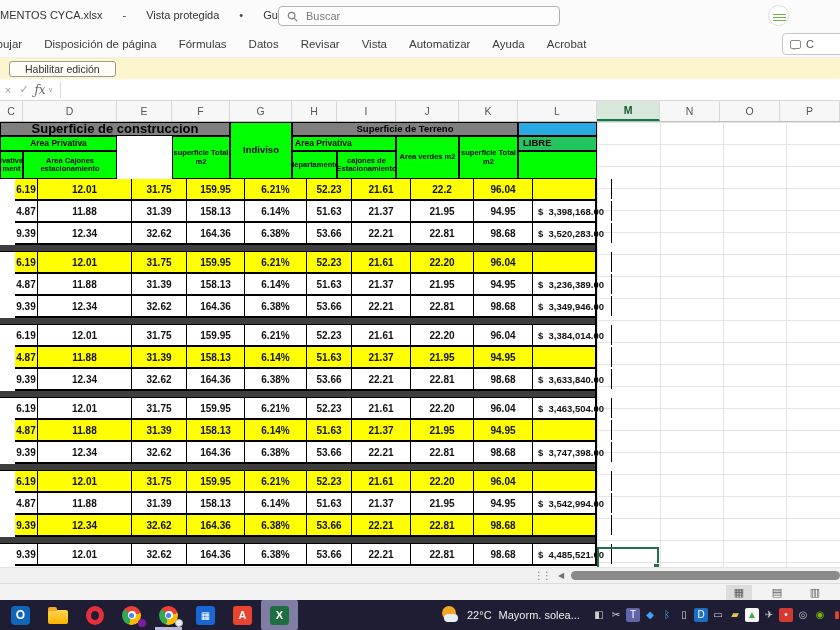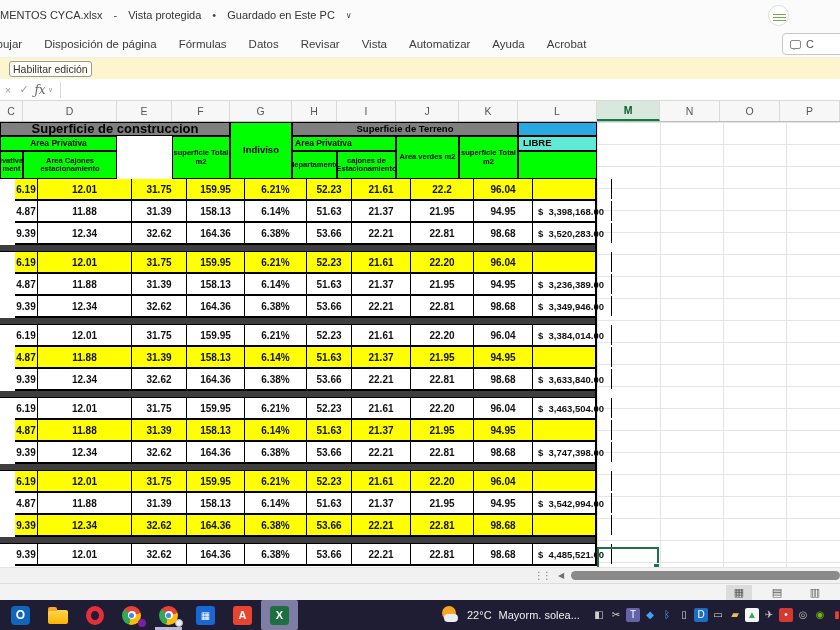--- a/index.html
+++ b/index.html
@@ -1,38 +1,38 @@
 <!DOCTYPE html>
 <html><head>
 <meta charset="utf-8">
 <style>
   *{box-sizing:border-box;margin:0;padding:0;}
   html,body{width:840px;height:630px;overflow:hidden;}
   body{font-family:"Liberation Sans","DejaVu Sans",sans-serif;position:relative;background:#fff;color:#222;}
 
   
   #titlebar{position:absolute;left:0;top:0;width:840px;height:30px;background:#fbfbfb;display:flex;align-items:center;}
-  #title-text{position:absolute;left:0;top:0;height:30px;display:flex;align-items:center;gap:11px;font-size:11px;color:#333;white-space:nowrap;}
+  #title-text{position:absolute;left:0;top:0;height:30px;display:flex;align-items:center;gap:20px;font-size:11px;color:#333;white-space:nowrap;}
   #title-text .dim{color:#444;}
   #search-box{position:absolute;left:278px;top:6px;width:282px;height:20px;border:1px solid #b5b3b1;border-radius:4px;background:#fdfdfd;display:flex;align-items:center;padding:0 8px;gap:8px;color:#7a7a7a;font-size:11px;}
   #avatar{position:absolute;left:768px;top:5px;width:21px;height:21px;border-radius:50%;background:#fff;border:1px solid #ddd;
     background-image:repeating-linear-gradient(#fff 0 2px,#6fae48 2px 3px);background-size:13px 9px;background-position:4px 6px;background-repeat:no-repeat;}
 
   
   #ribbon{position:absolute;left:0;top:30px;width:840px;height:28px;background:#fbfbfb;border-bottom:1px solid #eee;display:flex;align-items:center;}
   #tabs{display:flex;gap:22px;font-size:11.5px;color:#3b3b3b;margin-left:-6px;white-space:nowrap;}
   #tabs .tab{cursor:default;}
   #comments-btn{position:absolute;left:782px;top:3px;height:22px;width:90px;border:1px solid #c9c7c5;border-radius:4px;background:#fff;display:flex;align-items:center;gap:5px;padding:0 7px;font-size:11px;color:#555;}
   .bubble{width:11px;height:9px;border:1.4px solid #8a8a8a;border-radius:2px;position:relative;}
   .bubble::after{content:"";position:absolute;left:1px;bottom:-4px;border:2.5px solid transparent;border-top-color:#8a8a8a;}
 
   
   #warnbar{position:absolute;left:0;top:58px;width:840px;height:21px;background:#fdf5ce;display:flex;align-items:center;font-size:10.5px;color:#4d4635;}
   #warn-msg{text-decoration:underline;white-space:nowrap;}
-  #enable-btn{margin-left:9px;height:16px;border:1px solid #9a9a9a;border-radius:3px;background:#fffdf5;font-size:10.5px;color:#333;padding:0 3px;display:flex;align-items:center;white-space:nowrap;}
+  #enable-btn{margin-left:9px;height:16px;border:1px solid #9a9a9a;border-radius:3px;background:#fffdf5;font-size:10.5px;color:#333;padding:0 15px;display:flex;align-items:center;white-space:nowrap;}
 
   
   #fbar{position:absolute;left:0;top:79px;width:840px;height:22px;background:#fff;border-bottom:1px solid #d9d9d9;display:flex;align-items:center;}
   #fbar .ic{color:#9a9a9a;font-size:11px;width:16px;text-align:center;}
   #fbar .fx{font-family:"DejaVu Serif",serif;font-style:italic;color:#666;font-size:12px;}
   #fbar .chev{font-size:7px;color:#9a9a9a;width:10px;}
   #fbar .divline{width:1px;height:16px;background:#d9d9d9;margin:0 4px 0 2px;}
   #formula-input{flex:1;height:100%;background:#fff;}
 
   
@@ -54,21 +54,21 @@
   .hc-constr{grid-column:1/5;grid-row:1;background:#7f7f7f;font-size:13px;}
   .hc-indiviso{grid-column:5;grid-row:1/4;font-size:9.5px;}
   .hc-terreno{grid-column:6/10;grid-row:1;background:#7f7f7f;font-size:9.5px;}
   .hc-libre-top{grid-column:10;grid-row:1;background:#29a9e1;}
   .hc-apc{grid-column:1/3;grid-row:2;font-size:8.5px;}
   .hc-e{grid-column:3;grid-row:2/4;}
   .hc-f{grid-column:4;grid-row:2/4;}
   .hc-apt{grid-column:6/8;grid-row:2;font-size:8.5px;justify-content:flex-start;padding-left:2px;}
   .hc-j{grid-column:8;grid-row:2/4;}
   .hc-k{grid-column:9;grid-row:2/4;}
-  .hc-libre{grid-column:10;grid-row:2;background:#5eead4;font-size:9.5px;justify-content:flex-start;padding-left:4px;}
+  .hc-libre{grid-column:10;grid-row:2;background:#22c55e;font-size:9.5px;justify-content:flex-start;padding-left:4px;}
   .hc-c{grid-column:1;grid-row:3;flex-direction:column;}
   .hc-d{grid-column:2;grid-row:3;}
   .hc-h{grid-column:6;grid-row:3;}
   .hc-i{grid-column:7;grid-row:3;}
   .hc-l-bot{grid-column:10;grid-row:3;}
 
   
   .trow{height:22px;border-bottom:2px solid #000;}
   .trow .cell{border-right:1.5px solid #000;display:flex;align-items:center;justify-content:center;font-size:10px;font-weight:bold;color:#111;overflow:hidden;}
   .trow.yl{background:#ffff00;}
@@ -122,20 +122,27 @@
 
 <div id="titlebar">
   <div id="title-text">
     <span>MENTOS CYCA.xlsx</span>
     <span class="dim">-</span>
     <span>Vista protegida</span>
     <span class="dim">•</span>
     <span>Guardado en Este PC</span>
     <span class="dim" style="font-size:8px">∨</span>
   </div>
+  <div id="search-box">
+    <svg width="11" height="11" viewBox="0 0 12 12">
+        <circle cx="5" cy="5" r="3.6" fill="none" stroke="#7a7a7a" stroke-width="1.3"></circle>
+        <line x1="8" y1="8" x2="11" y2="11" stroke="#7a7a7a" stroke-width="1.3"></line>
+      </svg>
+    <span>Buscar</span>
+  </div>
   <div id="avatar"></div>
 </div>
 
 <div id="ribbon">
   <div id="tabs">
       <span class="tab">ibujar</span>
       <span class="tab">Disposición de página</span>
       <span class="tab">Fórmulas</span>
       <span class="tab">Datos</span>
       <span class="tab">Revisar</span>

